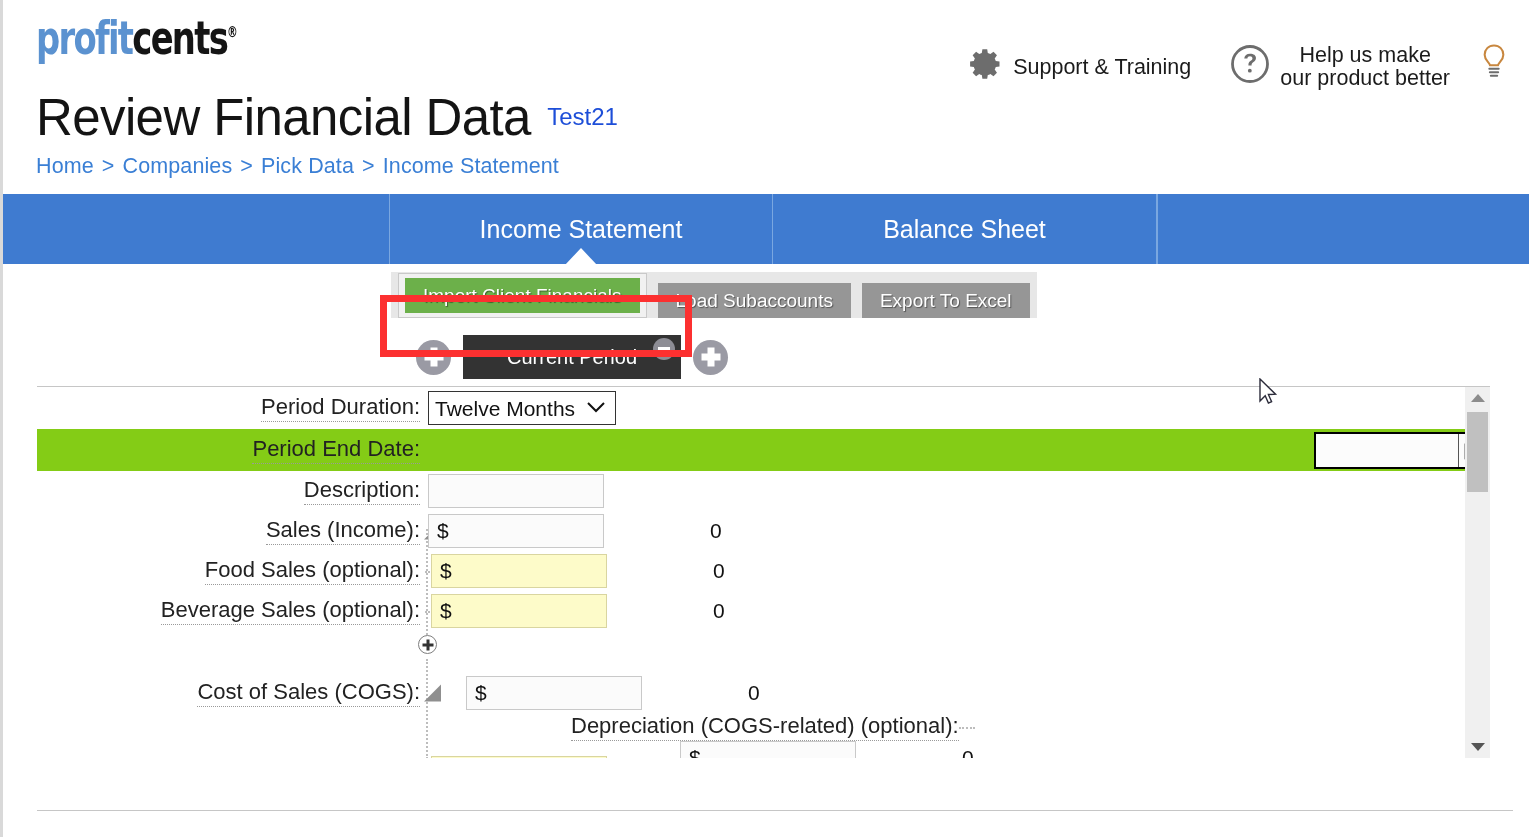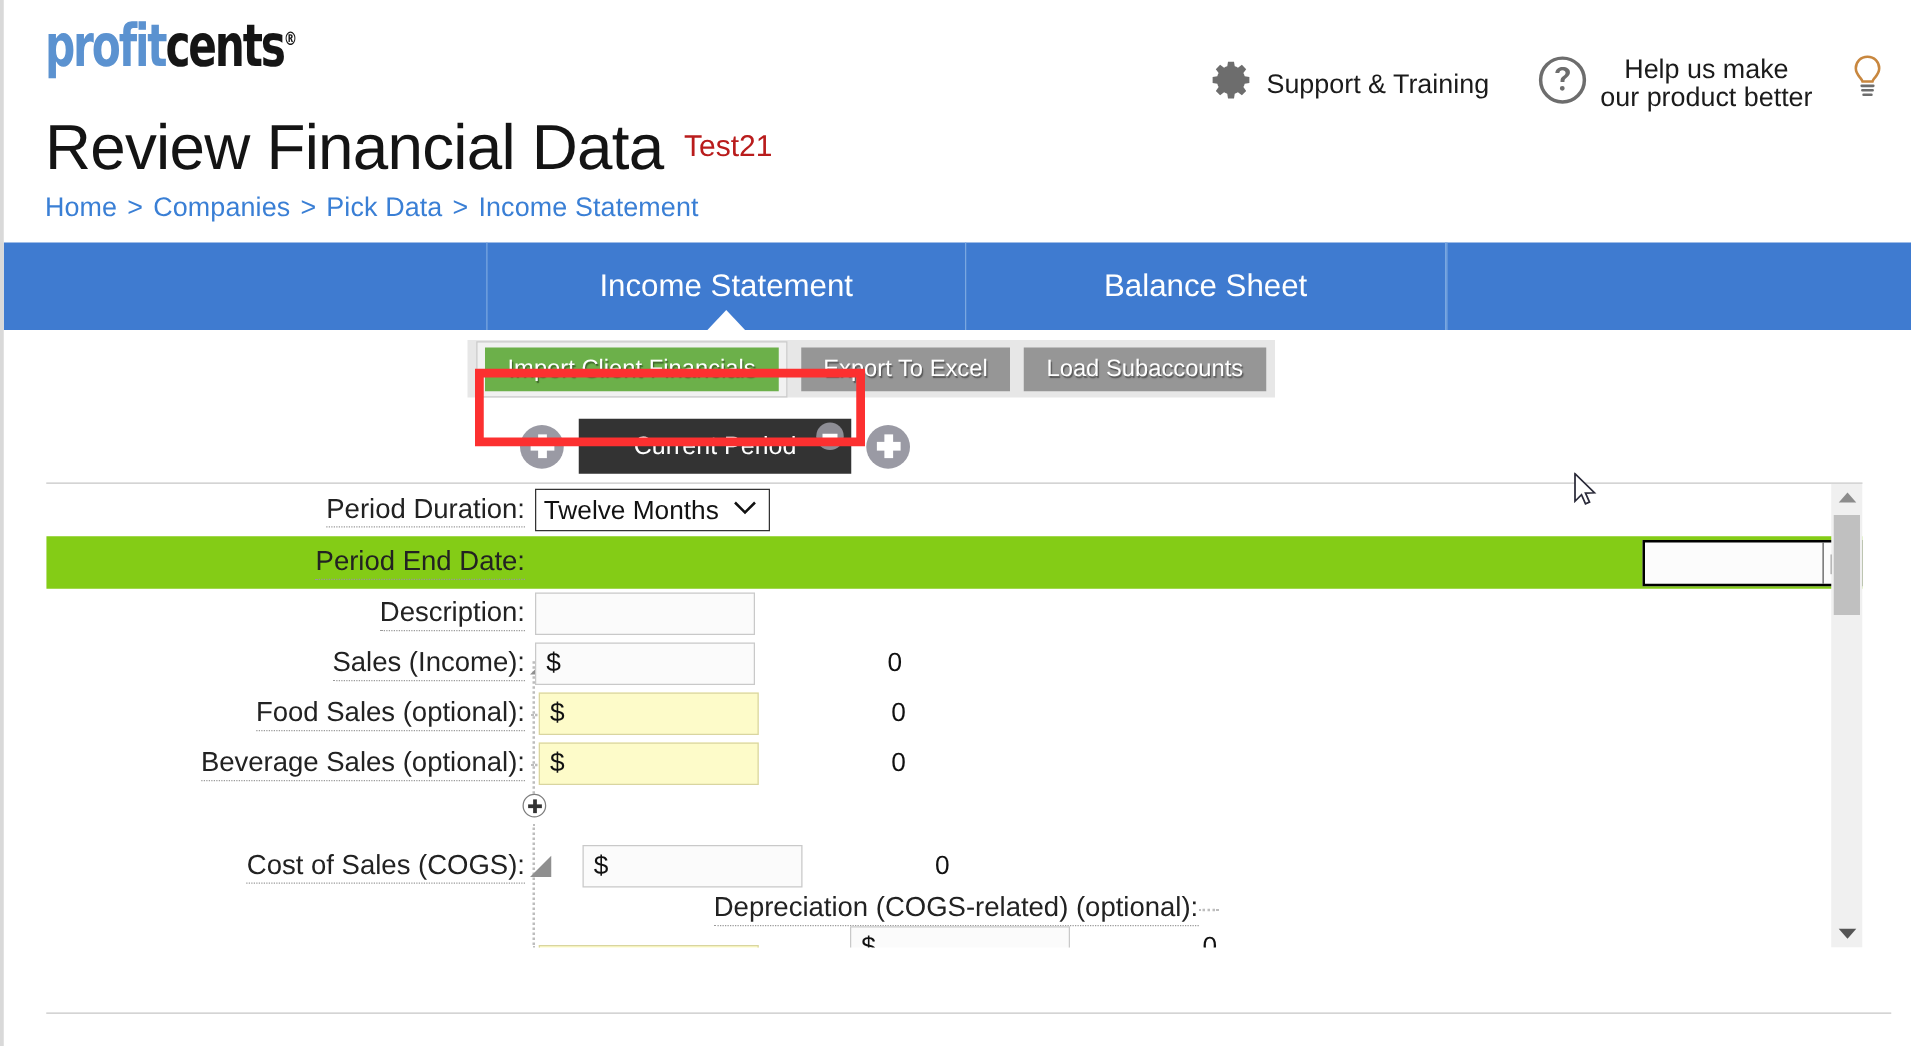--- a/index.html
+++ b/index.html
@@ -75,21 +75,21 @@
   .page-title {
     font-size: 51px;
     color: #141414;
     font-weight: normal;
     display: inline-block;
     line-height: 1;
     letter-spacing: -0.6px;
   }
   .company-name {
     font-size: 24px;
-    color: #b91c1c;
+    color: #1d4ed8;
     display: inline-block;
     margin-left: 12px;
     vertical-align: 10px;
   }
   .breadcrumb {
     margin-top: 11px;
     font-size: 21.5px;
     color: #3a7fd5;
     letter-spacing: 0.1px;
   }
@@ -130,25 +130,25 @@
     border-bottom: 17px solid #ffffff;
   }
 
   
   .toolbar-wrap {
     position: relative;
     height: 64px;
   }
   .toolbar {
     position: absolute;
-    left: 371px; top: 8px;
+    left: 388px; top: 8px;
     height: 46px;
     background: #e7e7e7;
     display: flex;
-    align-items: center;
+    align-items: flex-end;
     padding: 0 7px;
     gap: 11px;
   }
   .tb-btn {
     height: 35px;
     border: none;
     color: #ffffff;
     font-size: 19px;
     font-family: "Liberation Sans", sans-serif;
     text-shadow: 1px 1px 1px rgba(0,0,0,.45);
@@ -503,22 +503,22 @@
       <span>Balance Sheet</span>
     </div>
     <div class="nav-rest"></div>
   </div>
 
   <div class="toolbar-wrap">
     <div class="toolbar">
       <span class="tb-first-wrap">
         <button class="tb-btn green">Import Client Financials</button>
       </span>
+      <button class="tb-btn grey">Load Subaccounts</button>
       <button class="tb-btn grey">Export To Excel</button>
-      <button class="tb-btn grey">Load Subaccounts</button>
     </div>
   </div>
   <div class="redbox"></div>
 
   <div class="period-row">
     <div class="circ-plus"></div>
     <div class="period-tab">
       <span>Current Period</span>
       <span class="circ-minus"></span>
     </div>

